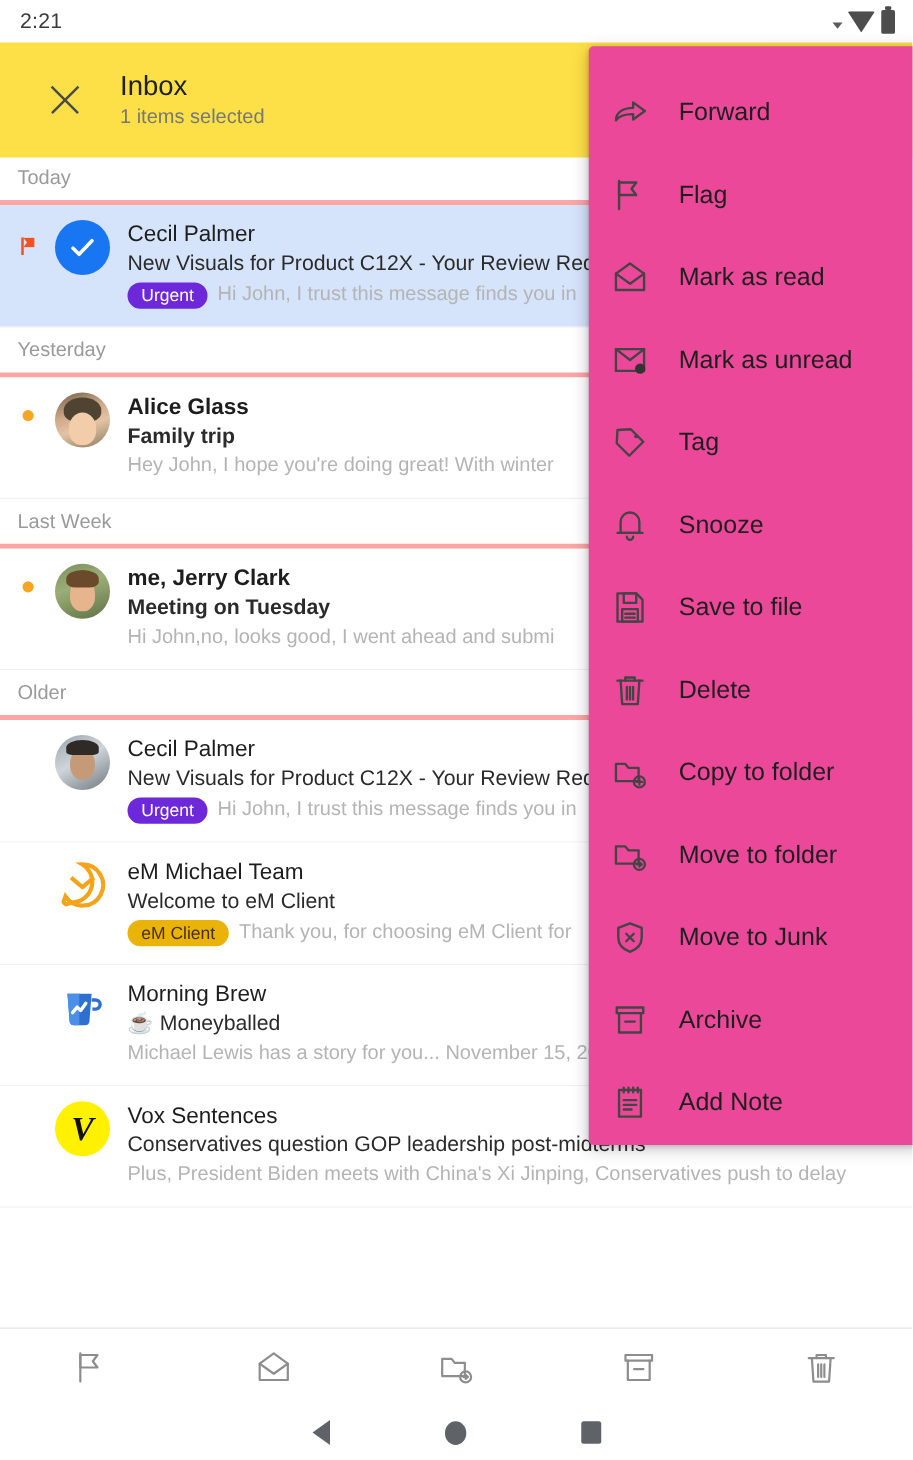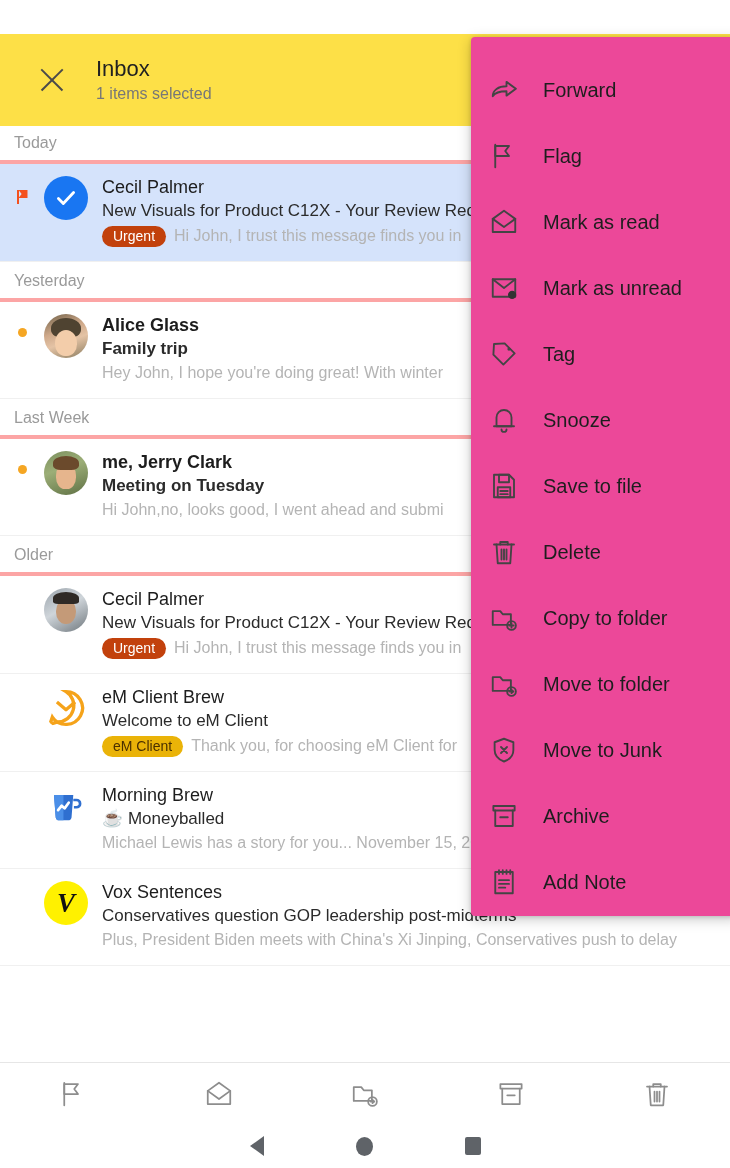--- a/index.html
+++ b/index.html
@@ -68,21 +68,21 @@
   .av-check svg { display:block; }
 
   .content { flex:1; padding-left:14px; padding-right:10px; min-width:0; position:relative; }
   .sender { font-size:18px; color:#1d1d1d; line-height:23px; white-space:nowrap; }
   .sender.unread { font-weight:bold; }
   .subject { font-size:17px; color:#2b2b2b; line-height:22px; margin-top:1px; white-space:nowrap; }
   .subject.unread { font-weight:bold; }
   .preview { font-size:16px; color:#b4b4b4; line-height:22px; margin-top:2px; white-space:nowrap; }
   .preview-row { display:flex; align-items:center; gap:8px; margin-top:3px; white-space:nowrap; }
   .badge { font-size:14px; padding:2px 11px; border-radius:11px; line-height:17px; flex:none;}
-  .badge.urgent { background:#c2410c; color:#fff; }
+  .badge.urgent { background:#6d28d9; color:#fff; }
   .badge.emclient { background:#eab308; color:#4a3000; }
   .rowdate { position:absolute; right:16px; top:1px; font-size:15px; color:#5e5e5e; }
   .row-sep { height:1px; background:#f0f0f0; margin:0; }
 
   
   .av-alice { background:linear-gradient(160deg,#6f6048 0%,#cfa98a 38%,#e4c3a5 60%,#8a7b5e 100%); position:relative;}
   .av-alice:after{content:"";position:absolute;left:11px;top:16px;width:22px;height:26px;border-radius:50% 50% 45% 45%;background:#f3cdaa;}
   .av-alice:before{content:"";position:absolute;left:7px;top:4px;width:30px;height:20px;border-radius:50% 50% 40% 40%;background:#4f4331;}
   .av-jerry { background:linear-gradient(160deg,#7b8f5e 0%,#9cae77 40%,#5f7044 100%); position:relative;}
   .av-jerry:after{content:"";position:absolute;left:12px;top:12px;width:20px;height:26px;border-radius:48% 48% 44% 44%;background:#e6b58d;}
@@ -131,20 +131,28 @@
   }
   .nav-back { width:0;height:0;border-top:10px solid transparent;border-bottom:10px solid transparent;border-right:14px solid #5f6368; cursor:pointer;}
   .nav-home { width:17px;height:19px;border-radius:50%;background:#5f6368; cursor:pointer;}
   .nav-recent { width:16px;height:18px;background:#5f6368;border-radius:2px; cursor:pointer;}
 </style>
 </head>
 <body>
 
 <div id="root">
 
+  <div class="statusbar">
+    <div class="status-clock">2:21</div>
+    <div class="status-icons">
+      <div class="ic-chevron"></div>
+      <div class="ic-wifi"></div>
+      <div class="ic-batt"></div>
+    </div>
+  </div>
 
   <div class="header">
     <div class="close-x"></div>
     <div class="header-text">
       <div class="header-title">Inbox</div>
       <div class="header-sub">1 items selected</div>
     </div>
   </div>
 
   <div class="list" id="list">
@@ -214,21 +222,21 @@
       <div class="row-sep"></div>
       <div class="row">
         <div class="flagcol"></div>
        <div class="avatar av-emc">
           <svg width="42" height="42" viewBox="0 0 24 24">
             <path fill="none" stroke="#f5a31a" stroke-width="1.9" d="M12 2.6A9.4 9.4 0 1 1 4.2 17.2L2.8 21.4l4.4-1.4A9.4 9.4 0 0 0 12 2.6z"></path>
             <path fill="none" stroke="#f5a31a" stroke-width="1.9" stroke-linejoin="round" d="M6.8 8.6 12 13l5.2-4.4"></path>
           </svg>
         </div>
        <div class="content">
-         <div class="sender">eM Client Brew</div>
+         <div class="sender">eM Michael Team</div>
          <div class="subject">Welcome to eM Client</div>
          <div class="preview-row">
           <span class="badge emclient">eM Client</span>
           <span class="preview" style="margin-top:0">Thank you, for choosing eM Client for</span>
         </div>
 
        </div>
       </div>
       <div class="row-sep"></div>
       <div class="row">

